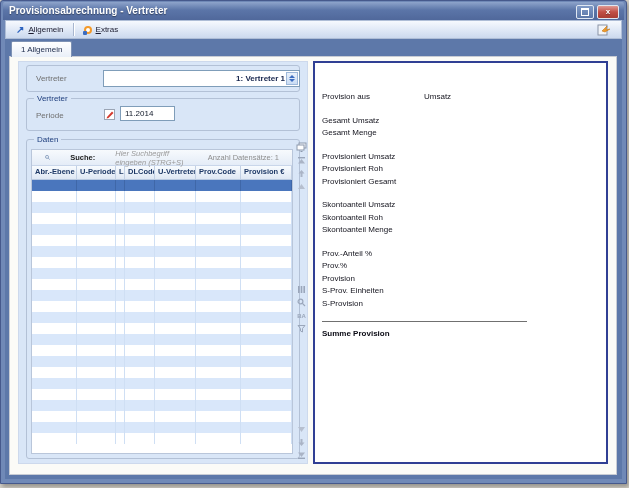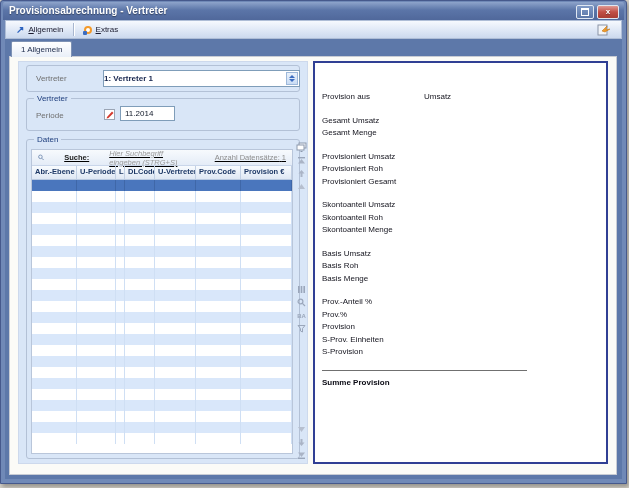--- a/index.html
+++ b/index.html
@@ -87,21 +87,21 @@
     font-size:8px;color:#1c3c7c;line-height:9px;
   }
   .field-label{font-size:8px;color:#6f6f6f;text-align:center;}
   .vertreter-box{top:3px;height:27px;}
   .vertreter-box .field-label{position:absolute;left:9px;top:8px;}
   .dropdown{
     position:absolute;left:76px;top:4px;width:197px;height:17px;
     background:#fff;border:1px solid #7f9db9;box-sizing:border-box;cursor:pointer;
   }
   .dropdown .dd-text{
-    position:absolute;left:0;right:14px;top:0;bottom:0;text-align:left;
+    position:absolute;left:0;right:14px;top:0;bottom:0;text-align:right;
     font-size:8px;font-weight:bold;color:#16254d;line-height:15px;
   }
   .dd-spinner{
     position:absolute;right:1px;top:1px;bottom:1px;width:12px;
     background:linear-gradient(#e9f1fb,#c9dcf4);border:1px solid #9db8da;
     box-sizing:border-box;display:flex;flex-direction:column;align-items:center;justify-content:center;gap:1px;
     cursor:pointer;
   }
   .tri-up{width:0;height:0;border-left:3px solid transparent;border-right:3px solid transparent;border-bottom:3px solid #3b6cc0;}
   .tri-down{width:0;height:0;border-left:3px solid transparent;border-right:3px solid transparent;border-top:3px solid #3b6cc0;}
@@ -113,24 +113,23 @@
     background:#fff;border:1px solid #7f9db9;box-sizing:border-box;
     font-size:8px;color:#101828;line-height:13px;padding-left:4px;
   }
   .daten-box{top:77px;height:320px;}
   
   .grid{
     position:absolute;left:4px;top:9px;width:262px;height:305px;
     background:#fff;border:1px solid #b9c6da;box-sizing:border-box;overflow:hidden;
   }
   .search-row{
-    height:15px;display:flex;align-items:center;gap:20px;padding:0 6px;
+    height:15px;display:flex;align-items:center;gap:20px;padding:0 13px;
     background:linear-gradient(#f7fafd,#e4ecf7);border-bottom:1px solid #c9d6ea;
     font-size:7.5px;
-    text-decoration:underline;
   }
   .search-label{font-weight:bold;color:#1a1a1a;cursor:text;}
   .search-placeholder{font-style:italic;color:#9a9a9a;cursor:text;}
   .record-count{margin-left:auto;color:#8d8d8d;white-space:nowrap;}
   .header-row{
     height:13px;display:flex;
     background:linear-gradient(#f8fbfe,#dfe8f4);border-bottom:1px solid #b9c9e0;
   }
   .hcell{
     font-size:7.5px;font-weight:bold;color:#1d3866;line-height:12px;
@@ -556,25 +555,20 @@
               <div class="stat-row"><span>Provisioniert Umsatz</span></div>
               <div class="stat-row"><span>Provisioniert Roh</span></div>
               <div class="stat-row"><span>Provisioniert Gesamt</span></div>
             </div>
             <div class="stat-group">
               <div class="stat-row"><span>Skontoanteil Umsatz</span></div>
               <div class="stat-row"><span>Skontoanteil Roh</span></div>
               <div class="stat-row"><span>Skontoanteil Menge</span></div>
             </div>
             <div class="stat-group">
-              <div class="stat-row"><span>Basis Umsatz</span></div>
-              <div class="stat-row"><span>Basis Roh</span></div>
-              <div class="stat-row"><span>Basis Menge</span></div>
-            </div>
-            <div class="stat-group">
               <div class="stat-row"><span>Prov.-Anteil %</span></div>
               <div class="stat-row"><span>Prov.%</span></div>
               <div class="stat-row"><span>Provision</span></div>
               <div class="stat-row"><span>S-Prov. Einheiten</span></div>
               <div class="stat-row"><span>S-Provision</span></div>
             </div>
             <hr class="stat-divider">
           <div class="summary">Summe Provision</div>
         </div>
       </div>

